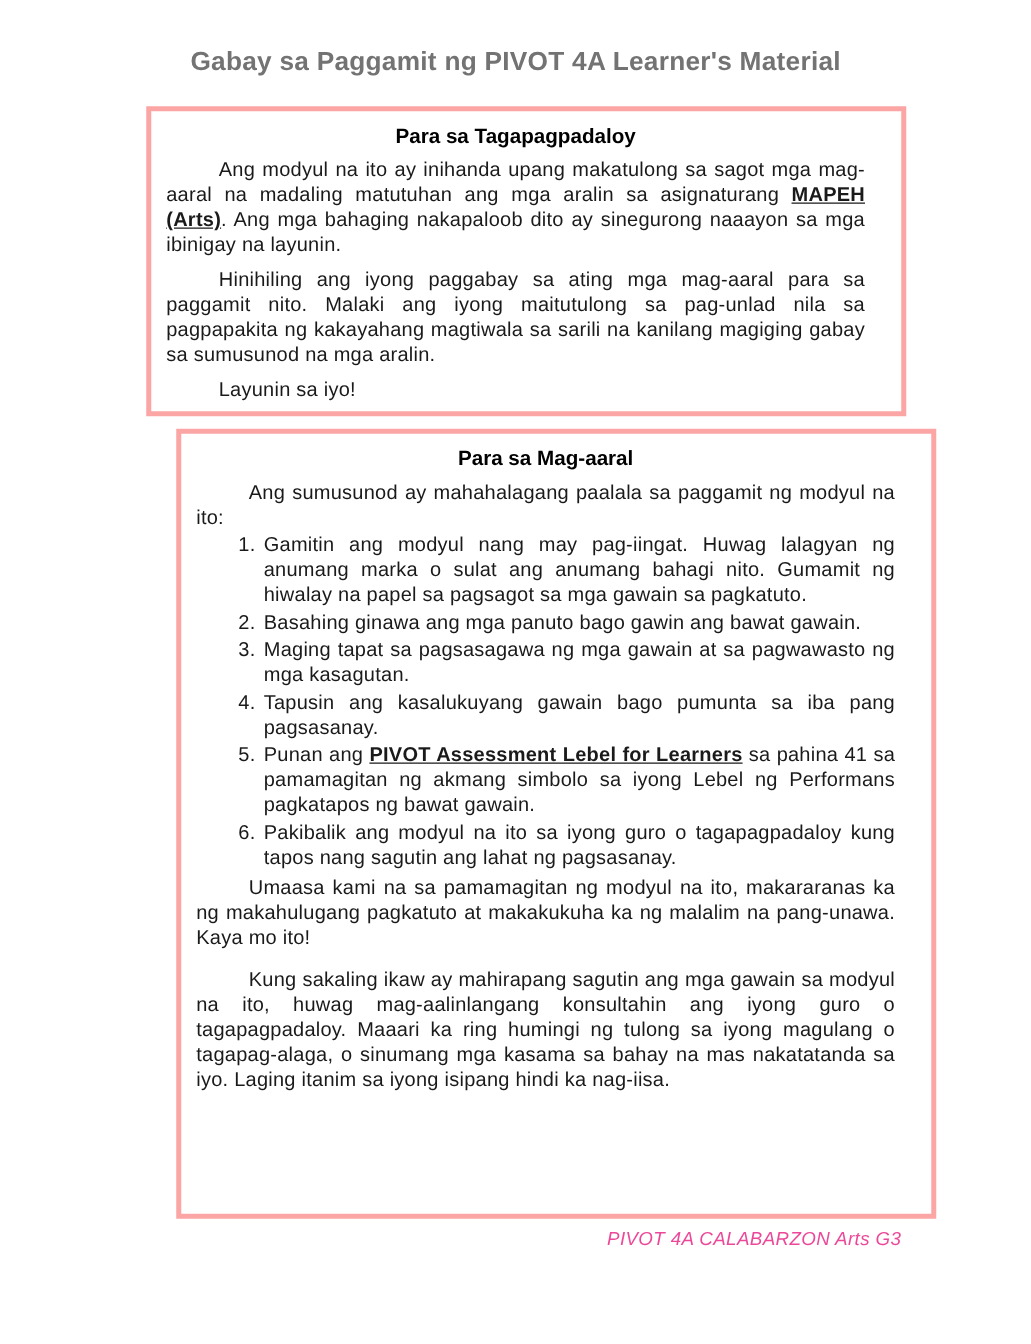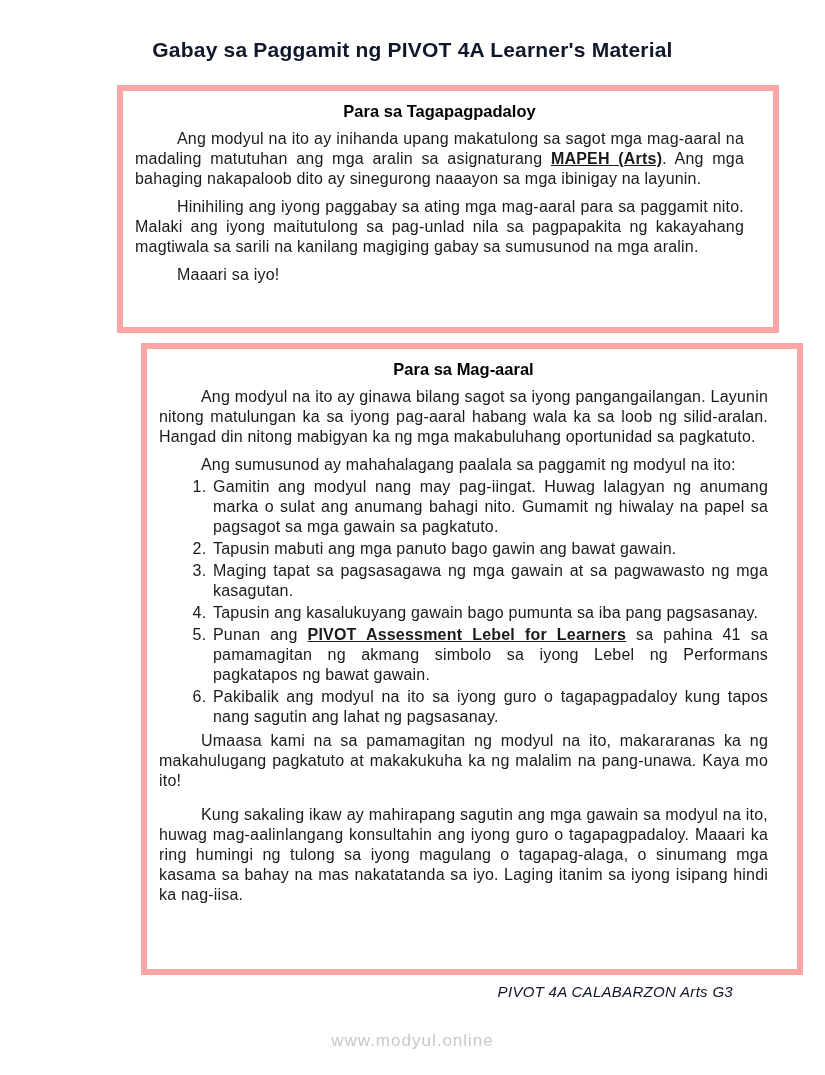--- a/index.html
+++ b/index.html
@@ -18,27 +18,27 @@
   }
   .doc-title {
     position: absolute;
     top: 38px;
     left: 0;
     width: 100%;
     text-align: center;
     font-size: 21px;
     font-weight: bold;
     letter-spacing: 0.2px;
-    color: #0f172a;
+    color: #737373;
   }
   .box {
     position: absolute;
     left: 117px;
-    width: 662px;
-    border: 6px solid #fca5a5;
+    width: 608px;
+    border: 4px solid #fca5a5;
     box-sizing: border-box;
     padding: 8px 29px 6px 12px;
     overflow: hidden;
     background: #ffffff;
   }
   .box-facilitator {
     top: 85px;
     height: 248px;
   }
   .box-learner {
@@ -80,24 +80,24 @@
     letter-spacing: 0.2px;
   }
   ol.reminders li {
     text-align: justify;
     margin-bottom: 2px;
     padding-left: 2px;
   }
   .footer-line {
     position: absolute;
     top: 983px;
-    right: 92px;
+    right: 104px;
     font-size: 15px;
     font-style: italic;
-    color: #0f172a;
+    color: #ec4899;
     letter-spacing: 0.3px;
   }
   .watermark {
     position: absolute;
     top: 1031px;
     left: 0;
     width: 100%;
     text-align: center;
     font-size: 17px;
     letter-spacing: 1px;
@@ -108,36 +108,34 @@
 <body>
 
 <div class="page">
 
   <div class="doc-title">Gabay sa Paggamit ng PIVOT 4A Learner's Material</div>
 
   <div class="box box-facilitator">
     <div class="box-heading">Para sa Tagapagpadaloy</div>
     <p class="para"><span>Ang modyul na ito ay inihanda upang makatulong sa sagot mga mag-aaral na madaling matutuhan ang mga aralin sa asignaturang </span><span class="bold">MAPEH (Arts)</span><span>. Ang mga bahaging nakapaloob dito ay sinegurong naaayon sa mga ibinigay na layunin.</span></p>
     <p class="para">Hinihiling ang iyong paggabay sa ating mga mag-aaral para sa paggamit nito. Malaki ang iyong maitutulong sa pag-unlad nila sa pagpapakita ng kakayahang magtiwala sa sarili na kanilang magiging gabay sa sumusunod na mga aralin.</p>
-    <p class="para">Maaari sa iyo!</p>
+    <p class="para">Layunin sa iyo!</p>
   </div>
 
   <div class="box box-learner">
     <div class="box-heading">Para sa Mag-aaral</div>
-    <p class="para">Ang modyul na ito ay ginawa bilang sagot sa iyong pangangailangan. Layunin nitong matulungan ka sa iyong pag-aaral habang wala ka sa loob ng silid-aralan. Hangad din nitong mabigyan ka ng mga makabuluhang oportunidad sa pagkatuto.</p>
     <p class="para tight">Ang sumusunod ay mahahalagang paalala sa paggamit ng modyul na ito:</p>
     <ol class="reminders">
       <li>Gamitin ang modyul nang may pag-iingat. Huwag lalagyan ng anumang marka o sulat ang anumang bahagi nito. Gumamit ng hiwalay na papel sa pagsagot sa mga gawain sa pagkatuto.</li>
-      <li>Tapusin mabuti ang mga panuto bago gawin ang bawat gawain.</li>
+      <li>Basahing ginawa ang mga panuto bago gawin ang bawat gawain.</li>
       <li>Maging tapat sa pagsasagawa ng mga gawain at sa pagwawasto ng mga kasagutan.</li>
       <li>Tapusin ang kasalukuyang gawain bago pumunta sa iba pang pagsasanay.</li>
       <li><span>Punan ang </span><span class="bold">PIVOT Assessment Lebel for Learners</span><span> sa pahina 41 sa pamamagitan ng akmang simbolo sa iyong Lebel ng Performans pagkatapos ng bawat gawain.</span></li>
       <li>Pakibalik ang modyul na ito sa iyong guro o tagapagpadaloy kung tapos nang sagutin ang lahat ng pagsasanay.</li>
     </ol>
     <p class="para">Umaasa kami na sa pamamagitan ng modyul na ito, makararanas ka ng makahulugang pagkatuto at makakukuha ka ng malalim na pang-unawa. Kaya mo ito!</p>
     <p class="para gap-top">Kung sakaling ikaw ay mahirapang sagutin ang mga gawain sa modyul na ito, huwag mag-aalinlangang konsultahin ang iyong guro o tagapagpadaloy. Maaari ka ring humingi ng tulong sa iyong magulang o tagapag-alaga, o sinumang mga kasama sa bahay na mas nakatatanda sa iyo. Laging itanim sa iyong isipang hindi ka nag-iisa.</p>
   </div>
 
   <div class="footer-line">PIVOT 4A CALABARZON Arts G3</div>
 
-  <div class="watermark">www.modyul.online</div>
 
 </div>
 
 </body></html>

